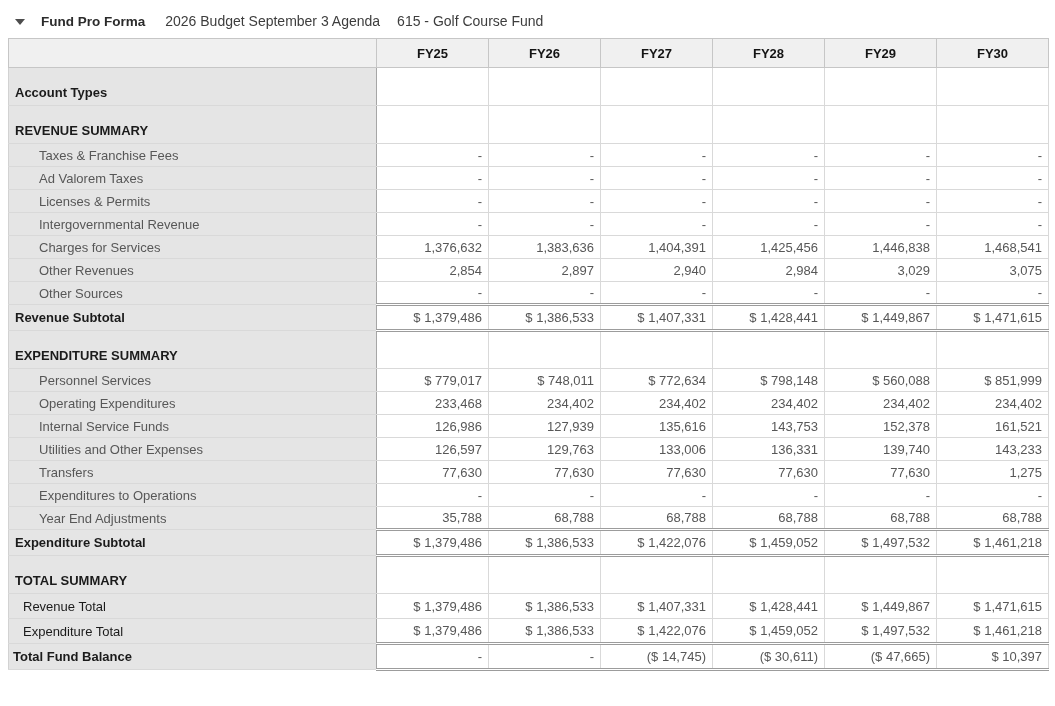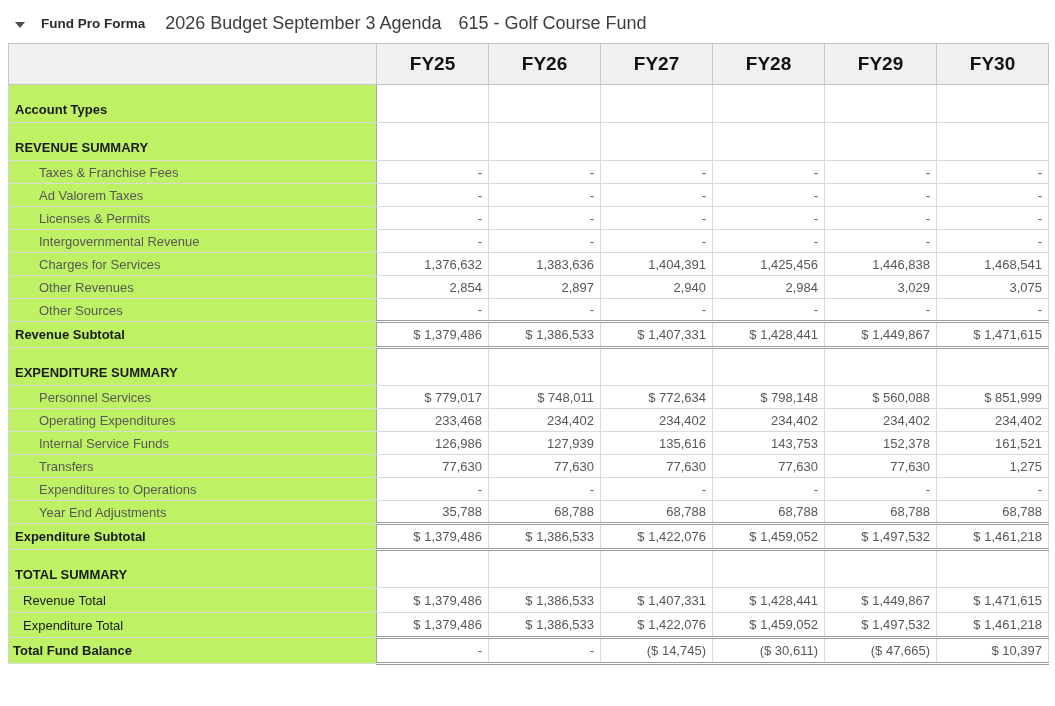--- a/index.html
+++ b/index.html
@@ -8,39 +8,39 @@
   .page { width:1055px; height:706px; background:#fff; overflow:hidden; }
 
   
   .titlebar { display:flex; align-items:center; padding:13px 8px 9px 8px; }
   .collapse-tri {
     width:0; height:0; flex:0 0 auto;
     border-left:5px solid transparent; border-right:5px solid transparent;
     border-top:6px solid #4d4d4d; margin:2px 16px 0 7px; cursor:pointer;
   }
   .title-main { font-size:13.5px; font-weight:bold; color:#2b2b2b; margin-right:20px; white-space:nowrap; }
-  .title-sub  { font-size:18px; color:#3d3d3d; margin-right:17px; white-space:nowrap; }
+  .title-sub  { font-size:14px; color:#3d3d3d; margin-right:17px; white-space:nowrap; }
 
   
   table.proforma {
     border-collapse:collapse; table-layout:fixed;
     width:1040px; margin-left:8px; font-size:13px;
   }
   .proforma col.c-label { width:368px; }
   .proforma col.c-val   { width:112px; }
 
   .proforma thead th {
     background:#f0f0f0; border:1px solid #c6c6c6;
     font-weight:bold; color:#141414; text-align:center;
-    height:41px; padding:2px 8px; font-size:19px;
+    height:29px; padding:2px 8px; font-size:13px;
   }
 
   .proforma td { border:1px solid #d9d9d9; padding:2px 6px; overflow:hidden; white-space:nowrap; }
   .proforma td.lbl {
-    background:#bef264; color:#575757; text-align:left;
+    background:#e5e5e5; color:#575757; text-align:left;
     border-left:1px solid #d2d2d2; border-right:1px solid #a6a6a6;
   }
   .proforma td.val { background:#fff; color:#575757; text-align:right; }
 
   tr.r-section td { height:38px; vertical-align:bottom; padding-bottom:5px; }
   tr.r-section td.lbl { font-weight:bold; color:#1b1b1b; padding-left:6px; }
 
   tr.r-detail td { height:23px; }
   tr.r-detail td.lbl { padding-left:30px; }
 
@@ -210,20 +210,29 @@
         <tr class="r-detail">
           <td class="lbl">Internal Service Funds</td>
           <td class="val">126,986</td>
           <td class="val">127,939</td>
           <td class="val">135,616</td>
           <td class="val">143,753</td>
           <td class="val">152,378</td>
           <td class="val">161,521</td>
         </tr>
         <tr class="r-detail">
+          <td class="lbl">Utilities and Other Expenses</td>
+          <td class="val">126,597</td>
+          <td class="val">129,763</td>
+          <td class="val">133,006</td>
+          <td class="val">136,331</td>
+          <td class="val">139,740</td>
+          <td class="val">143,233</td>
+        </tr>
+        <tr class="r-detail">
           <td class="lbl">Transfers</td>
           <td class="val">77,630</td>
           <td class="val">77,630</td>
           <td class="val">77,630</td>
           <td class="val">77,630</td>
           <td class="val">77,630</td>
           <td class="val">1,275</td>
         </tr>
         <tr class="r-detail">
           <td class="lbl">Expenditures to Operations</td>

